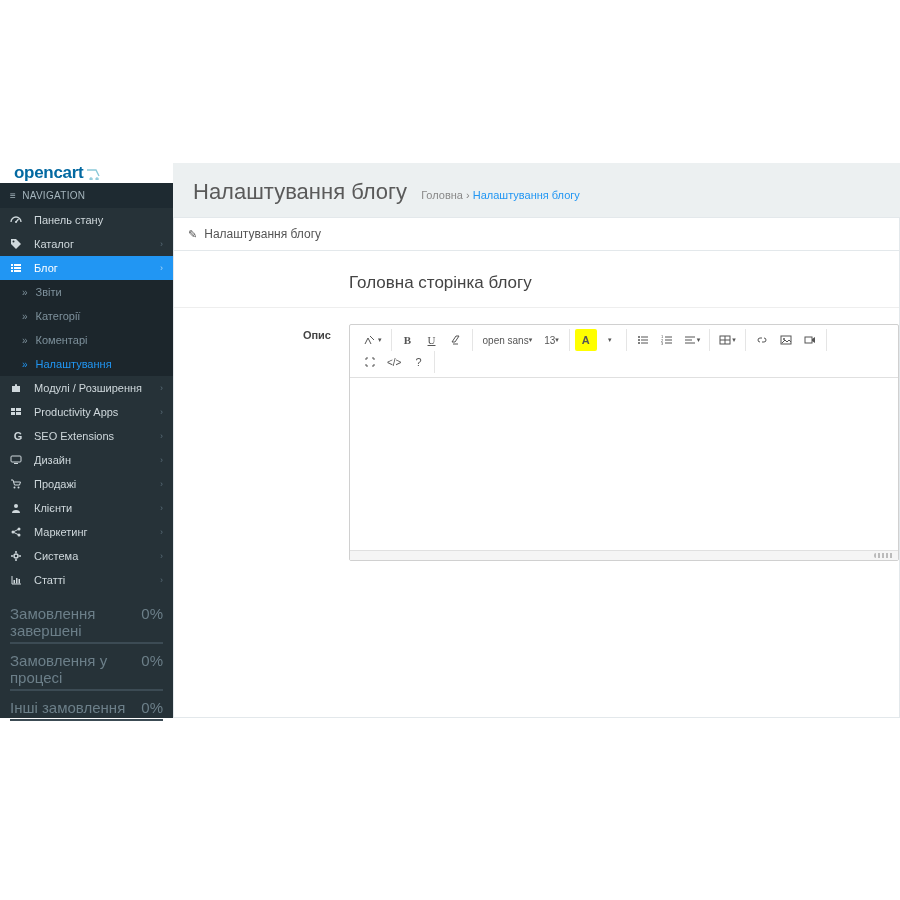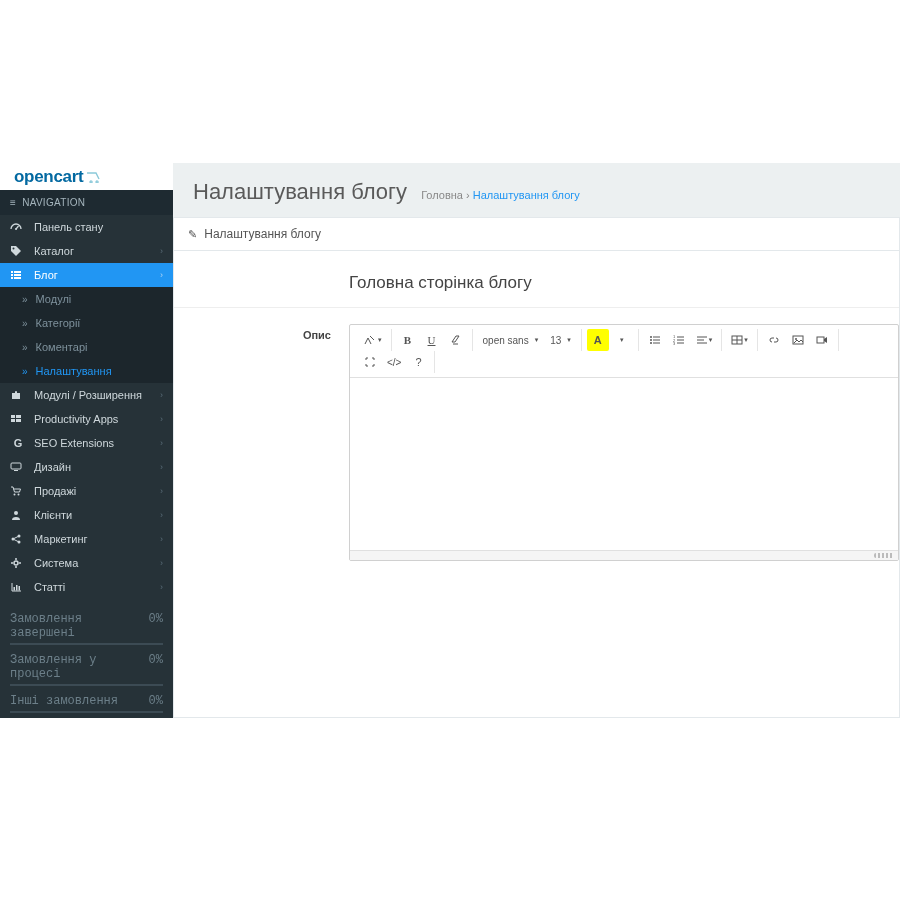--- a/index.html
+++ b/index.html
@@ -16,21 +16,21 @@
 .nav-item{display:flex;align-items:center;padding:6px 10px;color:#cfd8dc;font-size:11px;cursor:pointer;position:relative;}
 .nav-item.active{background:#2196f3;color:#fff;}
 .nav-item .icon{width:16px;text-align:center;margin-right:8px;font-size:11px;}
 .nav-item .chev{position:absolute;right:10px;color:#5a6d78;font-size:9px;}
 .nav-item.active .chev{color:#b0d6f5;}
 .subnav{background:#1c262c;}
 .sub-item{display:flex;align-items:center;padding:6px 10px 6px 22px;color:#7e919c;font-size:11px;cursor:pointer;}
 .sub-item.active{color:#2196f3;}
 .sub-item .raquo{margin-right:8px;font-size:10px;}
 .stats{margin-top:10px;padding:0 10px;}
-.stat-row{display:flex;justify-content:space-between;color:#6c7f89;font-size:12px;padding:3px 0;font-family:Liberation Mono, monospace;}
+.stat-row{display:flex;justify-content:space-between;color:#6c7f89;font-size:15px;padding:3px 0;}
 .stat-bar{height:2px;background:#3c4b54;margin-bottom:5px;}
 .main{flex:1;background:#ecf0f1;display:flex;flex-direction:column;overflow:hidden;}
 .page-header{padding:16px 20px 12px;}
 .page-title-row{display:flex;align-items:baseline;gap:14px;}
 .page-title{font-size:22px;color:#5a5a5a;font-weight:400;}
 .breadcrumb{font-size:11px;color:#888;}
 .breadcrumb a{color:#2196f3;text-decoration:none;}
 .panel{background:#fff;border:1px solid #e3e8eb;margin:0 0 0 0;flex:1;display:flex;flex-direction:column;}
 .panel-head{border-bottom:1px solid #e3e8eb;padding:9px 14px;display:flex;align-items:center;color:#555;font-size:12px;}
 .panel-head .pen{margin-right:7px;font-size:11px;}
@@ -47,21 +47,21 @@
 .form-row:first-of-type{border-top:none;padding-top:26px;}
 .form-label{width:175px;text-align:right;padding-right:18px;font-size:11px;font-weight:700;color:#444;padding-top:5px;}
 .form-control{flex:1;}
 .form-control input{width:100%;height:28px;border:1px solid #ccc;border-radius:2px;padding:0 8px;font-size:12px;}
 .editor{border:1px solid #d0d0d0;border-radius:2px;}
 .toolbar{display:flex;align-items:center;padding:4px;border-bottom:1px solid #e0e0e0;flex-wrap:wrap;gap:0;}
 .tb-group{display:flex;border-right:1px solid #e5e5e5;padding:0 5px;gap:2px;}
 .tb-btn{min-width:22px;height:22px;display:flex;align-items:center;justify-content:center;font-size:11px;color:#555;cursor:pointer;border-radius:2px;padding:0 4px;}
 .tb-btn.bold{font-weight:700;font-family:Georgia,serif;}
 .tb-btn.under{text-decoration:underline;font-family:Georgia,serif;}
-.tb-dd{font-size:10px;padding:0 5px;height:22px;display:flex;align-items:center;gap:6px;cursor:pointer;color:#555;}
+.tb-dd{font-size:10px;padding:0 5px;height:22px;display:flex;align-items:center;gap:0;cursor:pointer;color:#555;}
 .tb-dd .car{font-size:7px;}
 .tb-btn.hl{background:#ffff00;font-weight:700;}
 .editor-area{height:172px;background:#fff;}
 .editor-foot{height:10px;background:#f5f5f5;border-top:1px solid #e0e0e0;position:relative;}
 .editor-foot::after{content:"";position:absolute;right:4px;bottom:2px;width:20px;height:5px;background:repeating-linear-gradient(90deg,#bbb 0 2px,transparent 2px 4px);border-radius:2px;}
 svg{display:block;}
 </style>
 </head>
 <body>
 
@@ -112,21 +112,21 @@
               <rect x="1" y="8" width="2" height="2" fill="#fff"></rect>
               <rect x="4" y="8" width="7" height="2" fill="#fff"></rect>
             </svg>
       </span>
       <span>Блог</span>
       <span class="chev">›</span>
     </div>
     <div class="subnav">
       <div class="sub-item">
             <span class="raquo">»</span>
-            <span>Модулі</span>
+            <span>Звіти</span>
           </div>
       <div class="sub-item">
             <span class="raquo">»</span>
             <span>Категорії</span>
           </div>
       <div class="sub-item">
             <span class="raquo">»</span>
             <span>Коментарі</span>
           </div>
       <div class="sub-item active">

